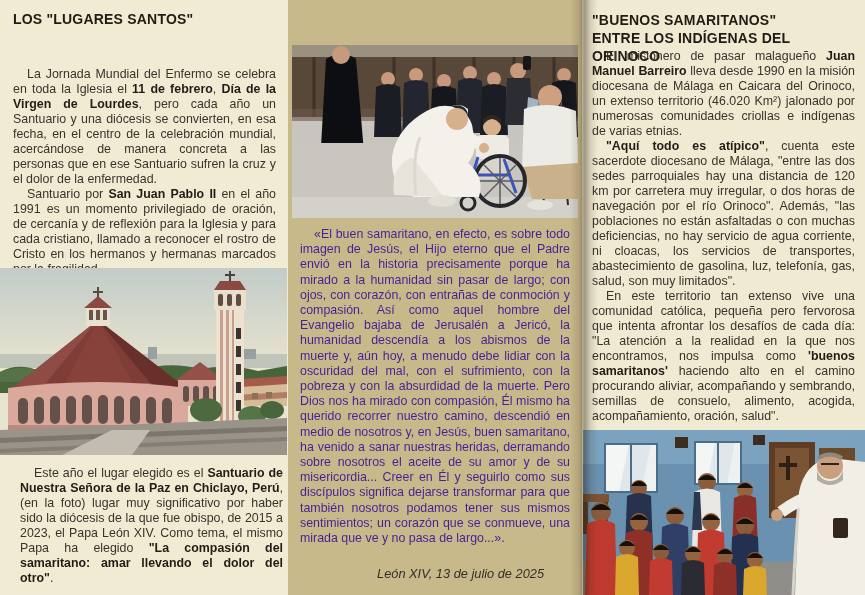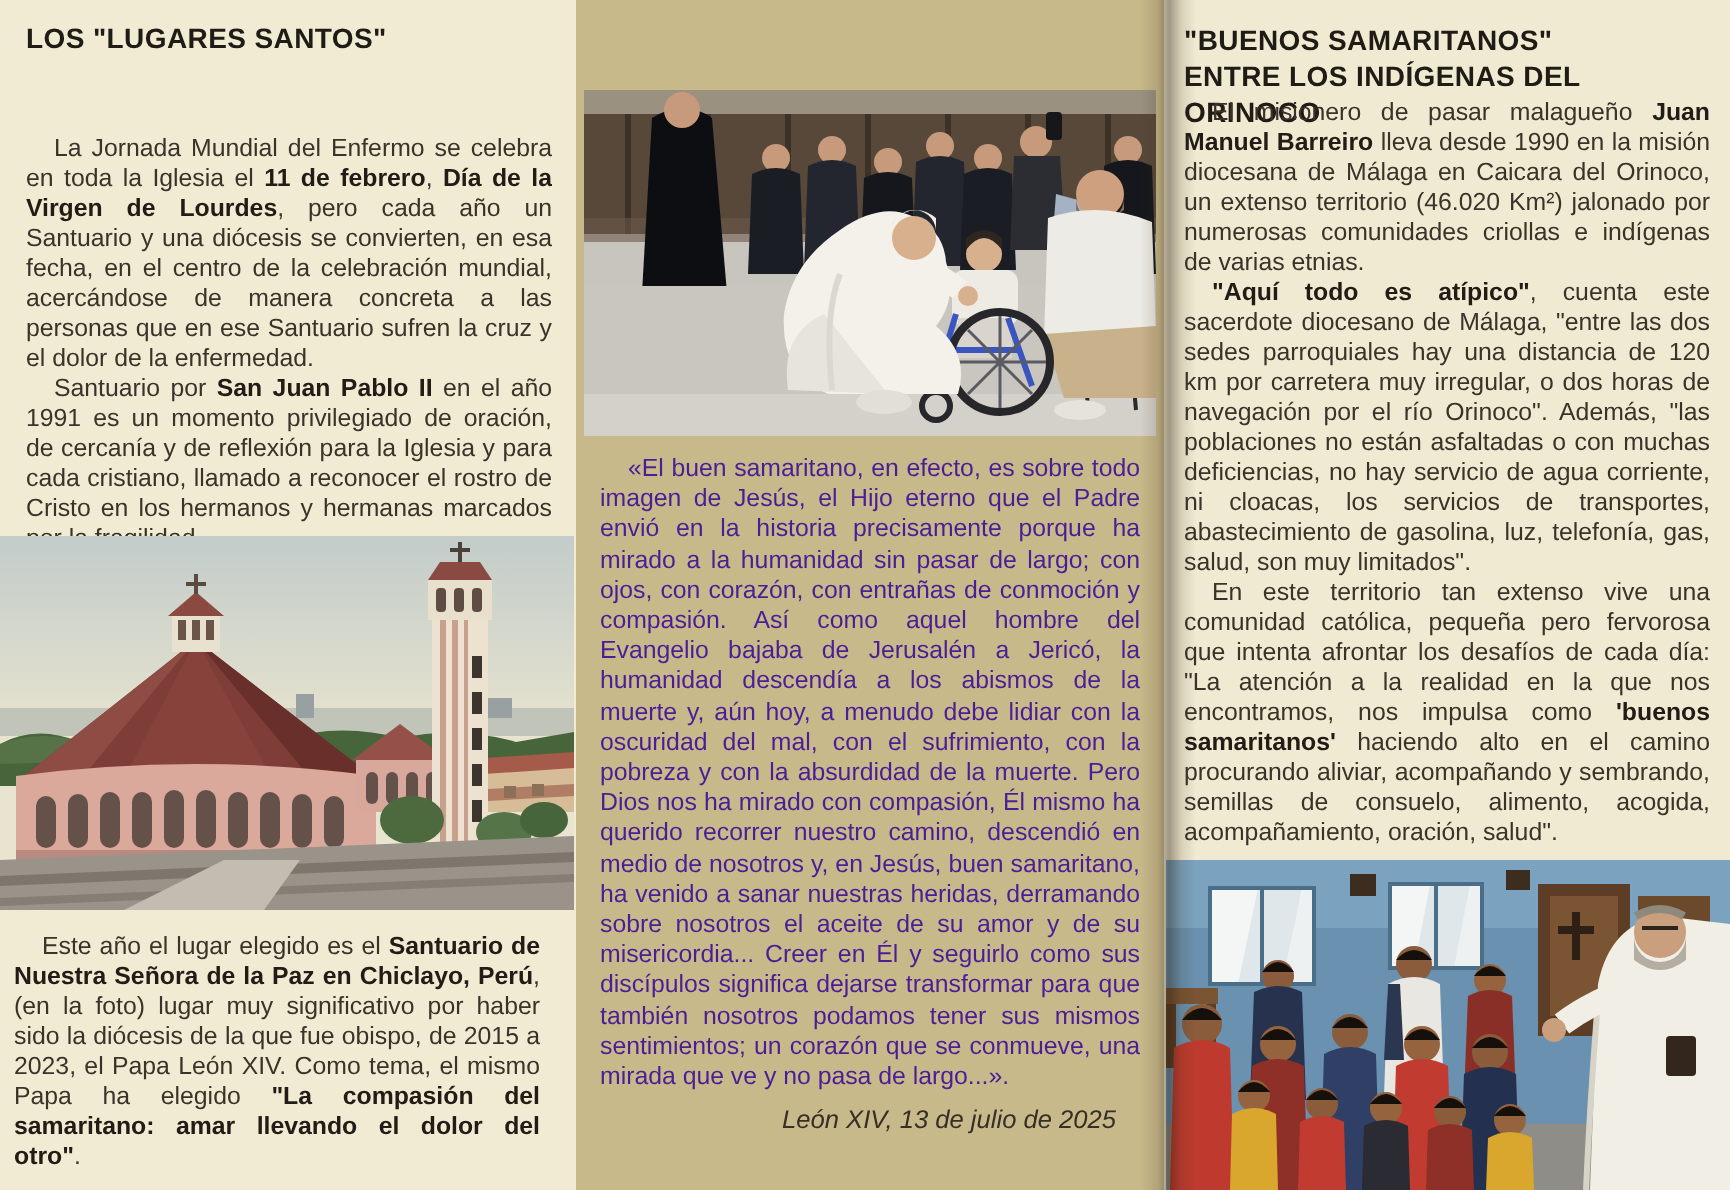--- a/index.html
+++ b/index.html
@@ -29,30 +29,30 @@
   }
   .col-title .tline{display:block;}
   .para{
     margin:0;font-size:12.4px;line-height:15px;text-align:justify;
     text-indent:14px;color:#39332a;
   }
   .b{font-weight:bold;color:#211d16;}
   .lc-title{left:13px;top:10px;width:263px;}
   .lc-body{position:absolute;left:13px;top:51px;width:263px;height:215px;overflow:hidden;margin-top:16px;}
   .lc-photo{position:absolute;left:0;top:268px;width:287px;height:187px;margin:0;}
-  .lc-caption{position:absolute;left:7px;top:466px;width:263px;height:124px;overflow:hidden;}
+  .lc-caption{position:absolute;left:20px;top:466px;width:263px;height:124px;overflow:hidden;}
   .mc-title{
     position:absolute;left:0;top:7px;width:100%;margin:0;text-align:center;
     font-size:25px;line-height:30px;font-weight:bold;color:#15120d;letter-spacing:1px;
   }
   .mc-photo{position:absolute;left:4px;top:45px;width:286px;height:173px;margin:0;}
   .mc-quote-wrap{position:absolute;left:12px;top:227px;width:270px;height:319px;overflow:hidden;}
   .mc-quote{color:#4c1d95;line-height:15.2px;}
   .mc-sig{
-    position:absolute;left:12px;right:22px;top:550px;margin:2px;
+    position:absolute;left:12px;right:22px;top:550px;margin:16px;
     text-align:right;font-style:italic;font-size:12.8px;color:#352f26;
   }
   .rc-title{left:10px;top:11px;width:263px;}
   .rc-body{position:absolute;left:10px;top:49px;width:263px;height:377px;overflow:hidden;}
   .rc-photo{position:absolute;left:1px;top:430px;width:282px;height:165px;margin:0;}
   figure svg{display:block;width:100%;height:100%;}
 </style>
 </head>
 <body>
 

